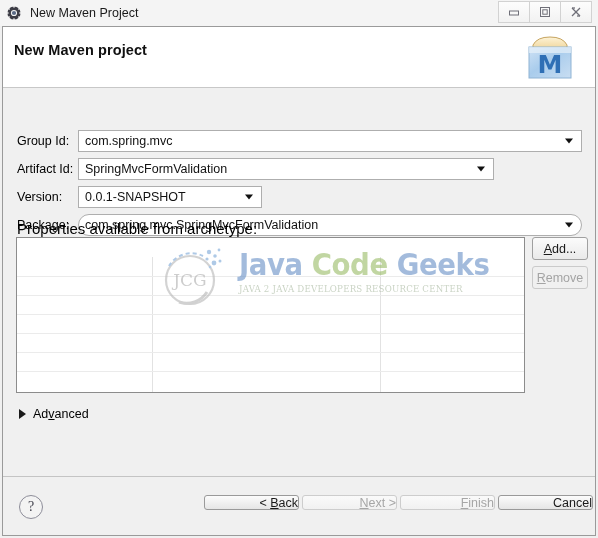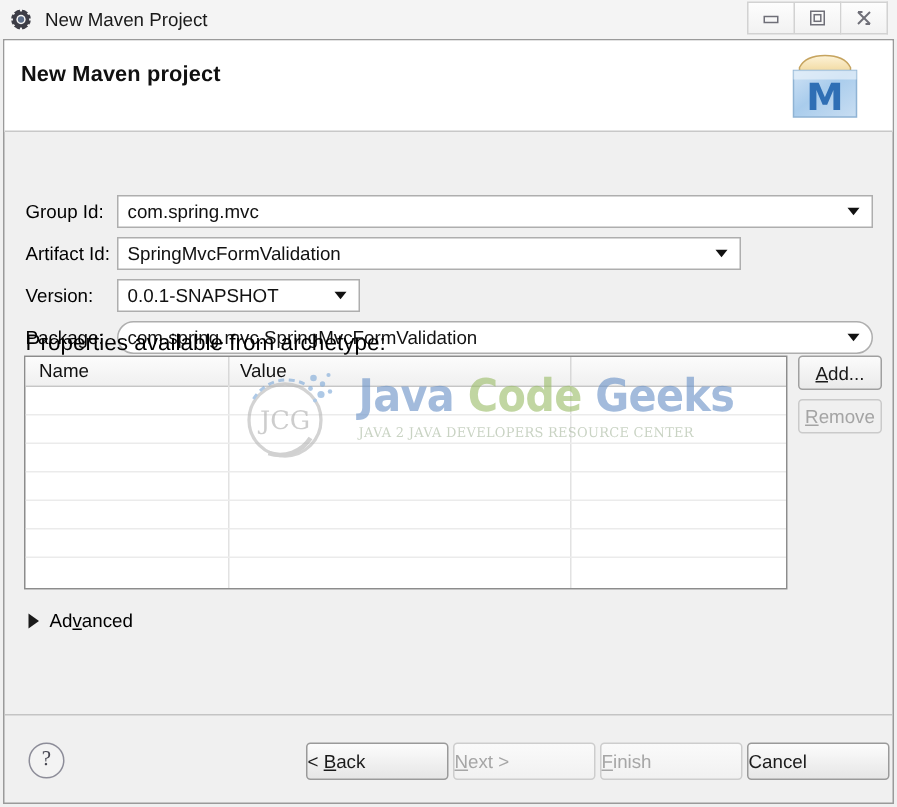--- a/index.html
+++ b/index.html
@@ -279,30 +279,30 @@
     align-items: center;
     justify-content: center;
     font-size: 14px;
     color: #44444f;
     font-family: "Liberation Serif", serif;
     background: #f3f3f3;
   }
   .footbtn {
     position: absolute;
     top: 468px;
-    width: 95px; height: 25px;
+    width: 95px; height: 15px;
     box-sizing: border-box;
     border: 1px solid #9a9a9a;
     border-radius: 3px;
     background: linear-gradient(#fcfcfc, #e6e6e6);
     font-size: 12.5px;
     color: #1a1a1a;
     display: flex;
     align-items: center;
-    justify-content: flex-start;
+    justify-content: flex-end;
   }
   .footbtn.disabled {
     color: #a6a6a6;
     border-color: #cdcdcd;
     background: linear-gradient(#fafafa, #f1f1f1);
   }
 </style>
 </head>
 <body>
 
@@ -393,40 +393,34 @@
       <span class="combo-arrow"></span>
     </div>
 
     <div class="form-label" style="top:135px;">Artifact Id:</div>
     <div class="field" style="top:131px; width:416px;">
       <span class="val">SpringMvcFormValidation</span>
       <span class="combo-arrow"></span>
     </div>
 
     <div class="form-label" style="top:163px;">Version:</div>
-    <div class="field" style="top:159px; width:162px;">
+    <div class="field" style="top:159px; width:184px;">
       <span class="val">0.0.1-SNAPSHOT</span>
       <span class="combo-arrow"></span>
     </div>
 
     <div class="form-label" style="top:191px;">Package:</div>
     <div class="field" style="top:187px; width:504px;border-radius:11px;">
       <span class="val">com.spring.mvc.SpringMvcFormValidation</span>
       <span class="combo-arrow"></span>
     </div>
 
     <div id="props-label">Properties available from archetype:</div>
 
     <div id="table">
-      <div id="table-head">
-        <div class="th" style="left:9px;">Name</div>
-        <div class="th" style="left:143px;">Value</div>
-        <div class="th-div" style="left:135px;"></div>
-        <div class="th-div" style="left:363px;"></div>
-      </div>
 
       <div class="col-div" style="left:135px;"></div>
       <div class="col-div" style="left:363px;"></div>
 
       <div class="row-line" style="top:38px;"></div>
       <div class="row-line" style="top:57px;"></div>
       <div class="row-line" style="top:76px;"></div>
       <div class="row-line" style="top:95px;"></div>
       <div class="row-line" style="top:114px;"></div>
       <div class="row-line" style="top:133px;"></div>

